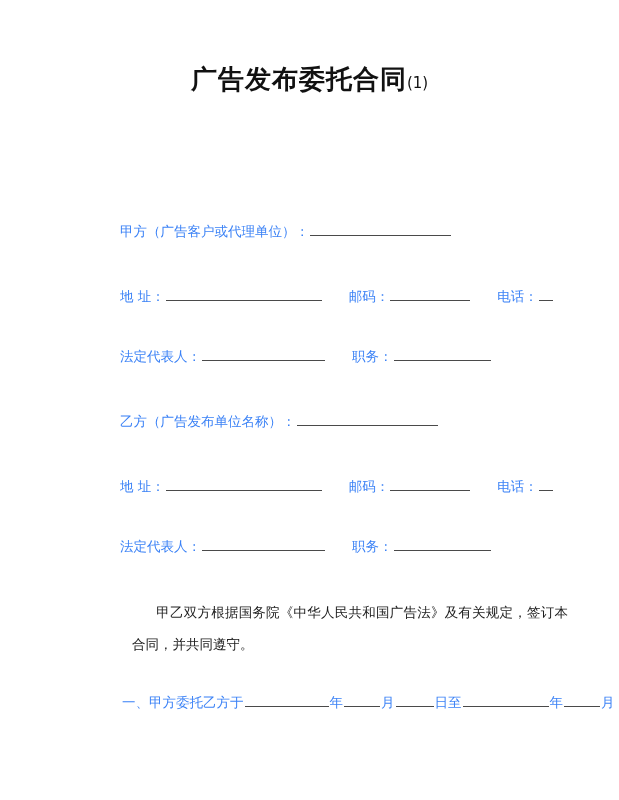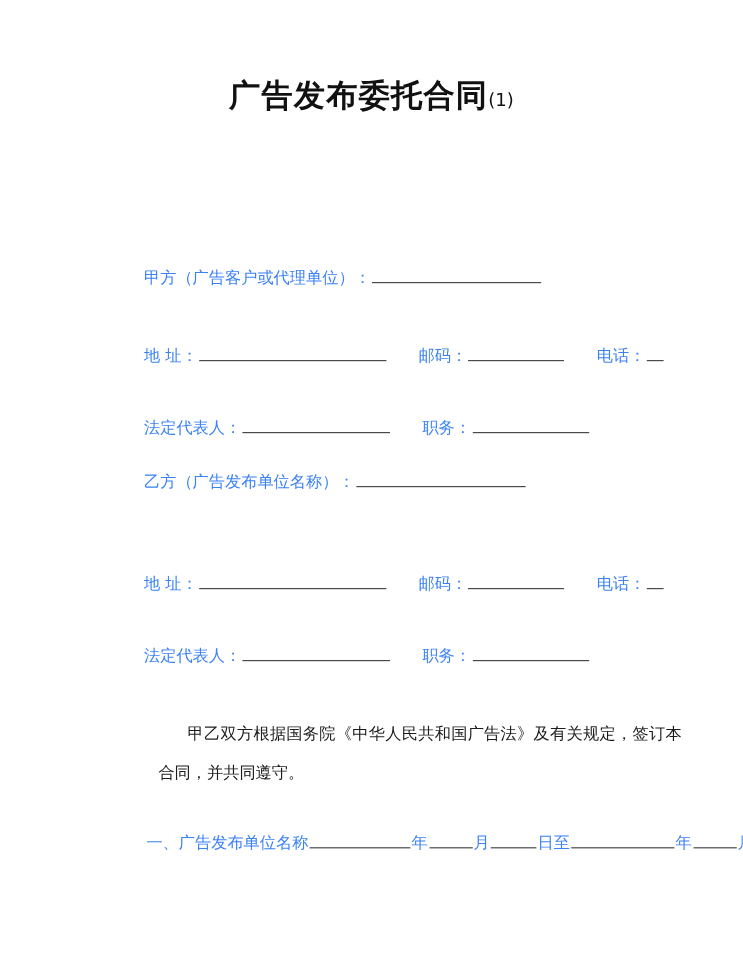--- a/index.html
+++ b/index.html
@@ -79,21 +79,21 @@
   .w-ylong   { width: 84px; }
   .w-short   { width: 36px; }
   .w-short2  { width: 38px; }
   .w-ylong2  { width: 86px; }
   .w-short3  { width: 36px; }
 
   
   #row-party-a     { top: 221px; }
   #row-addr-a      { top: 286px; }
   #row-rep-a       { top: 346px; }
-  #row-party-b     { top: 391px; text-align: right; }
+  #row-party-b     { top: 411px; text-align: right; }
   #row-addr-b      { top: 476px; }
   #row-rep-b       { top: 536px; }
 
   
   .para {
     position: absolute;
     top: 596px;
     left: 97px;
     width: 436px;
     font-size: 13.5px;
@@ -140,16 +140,16 @@
     <span class="lbl">地 址：</span><span class="blank w-addr"></span><span class="gap-md"></span><span class="lbl">邮码：</span><span class="blank w-zip"></span><span class="gap-md"></span><span class="lbl">电话：</span><span class="blank w-phone"></span>
   </div>
 
   <div class="row" id="row-rep-b">
     <span class="lbl">法定代表人：</span><span class="blank w-rep"></span><span class="gap-md"></span><span class="lbl">职务：</span><span class="blank w-title"></span>
   </div>
 
   <div class="para"><span class="indent"></span><span>甲乙双方根据国务院《中华人民共和国广告法》及有关规定，签订本合同，并共同遵守。</span></div>
 
   <div class="row" id="row-clause-1">
-    <span class="lbl">一、</span><span class="lbl">广告发布单位名称</span><span class="blank w-ylong"></span><span class="lbl">年</span><span class="blank w-short"></span><span class="lbl">月</span><span class="blank w-short2"></span><span class="lbl">日至</span><span class="blank w-ylong2"></span><span class="lbl">年</span><span class="blank w-short3"></span><span class="lbl">月</span>
+    <span class="lbl">一、</span><span class="lbl">甲方委托乙方于</span><span class="blank w-ylong"></span><span class="lbl">年</span><span class="blank w-short"></span><span class="lbl">月</span><span class="blank w-short2"></span><span class="lbl">日至</span><span class="blank w-ylong2"></span><span class="lbl">年</span><span class="blank w-short3"></span><span class="lbl">月</span>
   </div>
 
 </div>
 
 </body></html>

